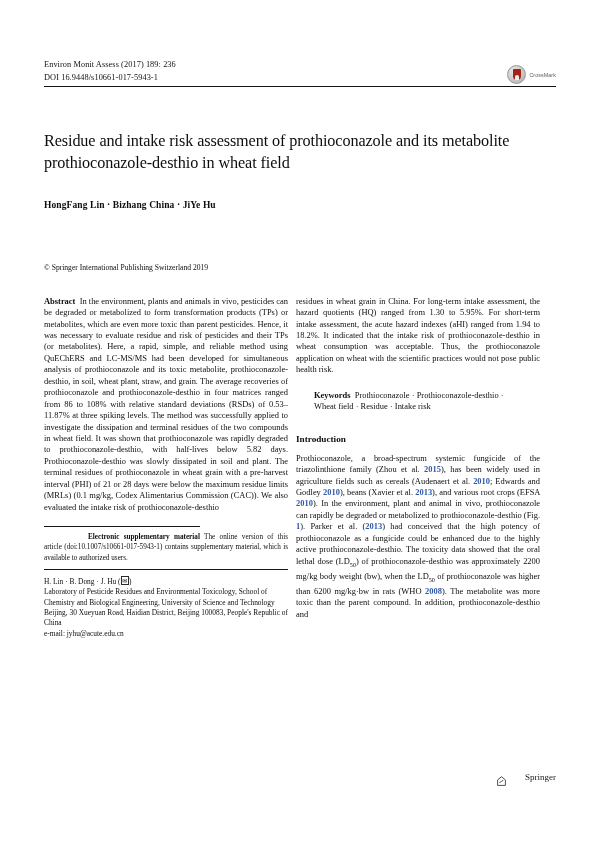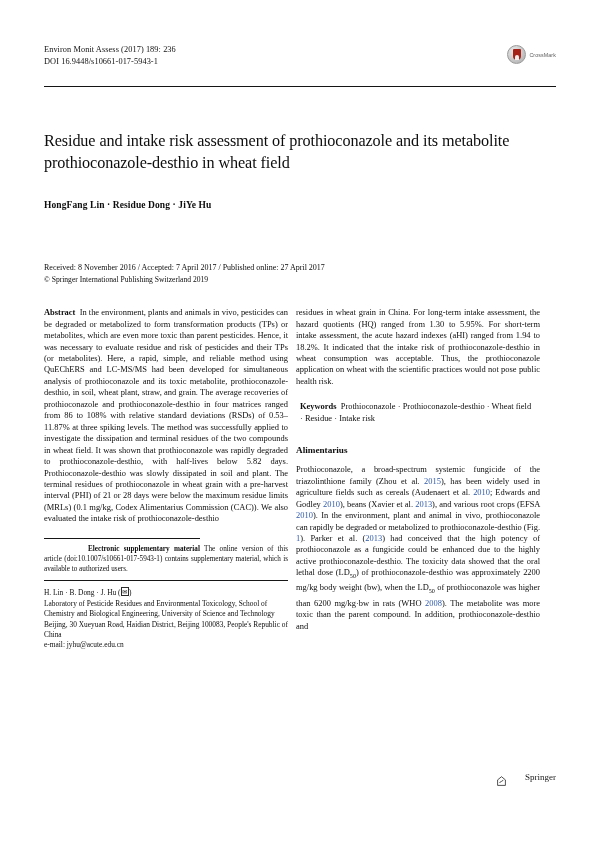--- a/index.html
+++ b/index.html
@@ -26,21 +26,21 @@
     position: absolute;
     left: 44px;
     top: 44px;
     width: 512px;
   }
 
   
   .journal-header {
     display: flex;
     justify-content: space-between;
-    align-items: flex-start;
+    align-items: flex-end;
     height: 40px;
   }
   .journal-ref {
     font-size: 8.3px;
     line-height: 12.4px;
     color: #111;
     letter-spacing: 0.01em;
   }
   .crossmark {
     display: flex;
@@ -131,33 +131,33 @@
     margin: 0;
     text-justify: inter-word;
     hyphens: none;
   }
   .abstract-label {
     font-weight: bold;
   }
   .kw-block {
     font-size: 8.45px;
     line-height: 11.45px;
-    margin: 4px;
+    margin: 18px;
     margin-top: 14px;
     text-align: left;
   }
   .kw-label { font-weight: bold; }
   .sec-head {
     font-size: 9.2px;
     font-weight: bold;
     margin: 0;
     margin-top: 21px;
     margin-bottom: 9px;
   }
-  .cite { color: #2f58a7; }
+  .cite { color: #2f58a7; font-weight: bold; }
 
   
   .footnote-wrap {
     margin-top: 13px;
   }
   .rule-footnote {
     width: 156px;
     height: 0;
     border-top: 1.1px solid #161616;
     margin-bottom: 5px;
@@ -221,24 +221,23 @@
         <div>DOI 16.9448/s10661-017-5943-1</div>
       </div>
       <div class="crossmark">
         <span class="crossmark-badge"></span>
         <span class="crossmark-label">CrossMark</span>
       </div>
     </div>
     <div class="rule-thick"></div>
 
     <div class="title">Residue and intake risk assessment of prothioconazole and its metabolite prothioconazole-desthio in wheat field</div>
-    <div class="authors">HongFang Lin · Residue Dong · JiYe Hu</div>
+    <div class="authors">HongFang Lin · Bizhang China · JiYe Hu</div>
 
     <div class="dates">
-      <div>Received: 8 November 2016 / Accepted: 7 April 2017 / Published online: 27 April 2017</div>
       <div class="copyright-mark">© Springer International Publishing Switzerland 2019</div>
     </div>
 
     <div class="columns">
 
       <div class="col">
         <p class="body"><span class="abstract-label">Abstract</span>&nbsp; <span>In the environment, plants and animals in vivo, pesticides can be degraded or metabolized to form transformation products (TPs) or metabolites, which are even more toxic than parent pesticides. Hence, it was necessary to evaluate residue and risk of pesticides and their TPs (or metabolites). Here, a rapid, simple, and reliable method using QuEChERS and LC-MS/MS had been developed for simultaneous analysis of prothioconazole and its toxic metabolite, prothioconazole-desthio, in soil, wheat plant, straw, and grain. The average recoveries of prothioconazole and prothioconazole-desthio in four matrices ranged from 86 to 108% with relative standard deviations (RSDs) of 0.53–11.87% at three spiking levels. The method was successfully applied to investigate the dissipation and terminal residues of the two compounds in wheat field. It was shown that prothioconazole was rapidly degraded to prothioconazole-desthio, with half-lives below 5.82 days. Prothioconazole-desthio was slowly dissipated in soil and plant. The terminal residues of prothioconazole in wheat grain with a pre-harvest interval (PHI) of 21 or 28 days were below the maximum residue limits (MRLs) (0.1 mg/kg, Codex Alimentarius Commission (CAC)). We also evaluated the intake risk of prothioconazole-desthio</span></p>
 
         <div class="footnote-wrap">
           <div class="rule-footnote"></div>
@@ -248,21 +247,21 @@
           <p class="addr">Laboratory of Pesticide Residues and Environmental Toxicology, School of Chemistry and Biological Engineering, University of Science and Technology Beijing, 30 Xueyuan Road, Haidian District, Beijing 100083, People's Republic of China</p>
           <p class="addr">e-mail: jyhu@acute.edu.cn</p>
         </div>
       </div>
 
       <div class="col">
         <p class="body">residues in wheat grain in China. For long-term intake assessment, the hazard quotients (HQ) ranged from 1.30 to 5.95%. For short-term intake assessment, the acute hazard indexes (aHI) ranged from 1.94 to 18.2%. It indicated that the intake risk of prothioconazole-desthio in wheat consumption was acceptable. Thus, the prothioconazole application on wheat with the scientific practices would not pose public health risk.</p>
 
         <p class="kw-block"><span class="kw-label">Keywords</span>&nbsp; <span>Prothioconazole · Prothioconazole-desthio · Wheat field · Residue · Intake risk</span></p>
 
-        <p class="sec-head">Alimentarius</p>
+        <p class="sec-head">Introduction</p>
 
         <p class="body"><span>Prothioconazole, a broad-spectrum systemic fungicide of the triazolinthione family (Zhou et al. </span><span class="cite">2015</span><span>), has been widely used in agriculture fields such as cereals (Audenaert et al. </span><span class="cite">2010</span><span>; Edwards and Godley </span><span class="cite">2010</span><span>), beans (Xavier et al. </span><span class="cite">2013</span><span>), and various root crops (EFSA </span><span class="cite">2010</span><span>). In the environment, plant and animal in vivo, prothioconazole can rapidly be degraded or metabolized to prothioconazole-desthio (Fig. </span><span class="cite">1</span><span>). Parker et al. (</span><span class="cite">2013</span><span>) had conceived that the high potency of prothioconazole as a fungicide could be enhanced due to the highly active prothioconazole-desthio. The toxicity data showed that the oral lethal dose (LD</span><sub>50</sub><span>) of prothioconazole-desthio was approximately 2200 mg/kg body weight (bw), when the LD</span><sub>50</sub><span> of prothioconazole was higher than 6200 mg/kg·bw in rats (WHO </span><span class="cite">2008</span><span>). The metabolite was more toxic than the parent compound. In addition, prothioconazole-desthio and</span></p>
       </div>
     </div>
 
     <div class="springer">
       <span class="springer-mark">
         <svg width="9" height="10" viewBox="0 0 9 10" xmlns="http://www.w3.org/2000/svg">
           <path d="M0.6 3.9 L4.5 0.7 L8.4 3.9 L8.4 9.4 L0.6 9.4 Z" fill="none" stroke="#1a1a1a" stroke-width="0.75"></path>
           <path d="M2.6 6.9 C2.6 5.4 6.1 5.6 6.1 3.9" fill="none" stroke="#1a1a1a" stroke-width="0.75"></path>

